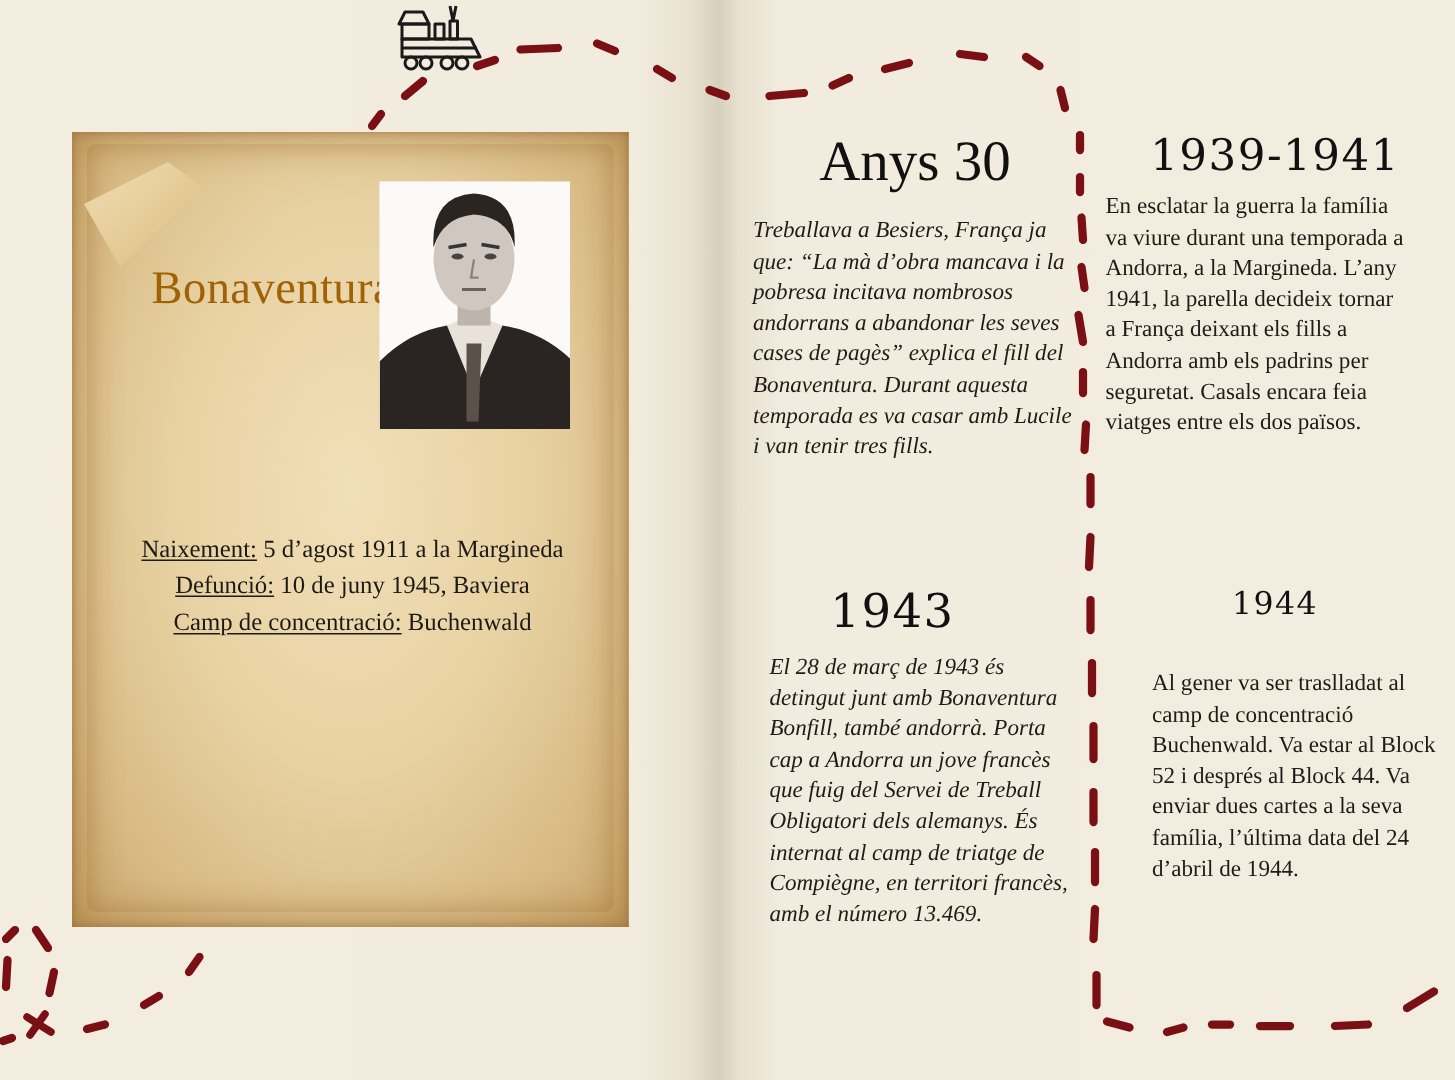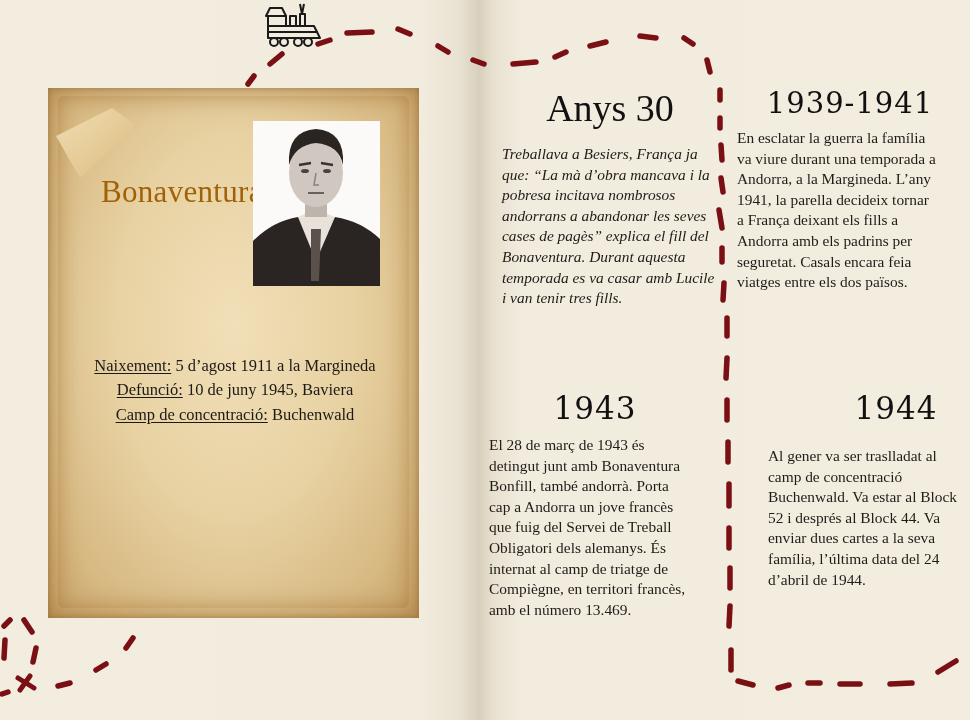--- a/index.html
+++ b/index.html
@@ -56,24 +56,24 @@
 
   
   .col { position:absolute; font-size:15.4px; line-height:20.6px; color:#1f1b17; }
   .heading {
     position:absolute; text-align:center; color:#121010;
     font-family:"DejaVu Serif", serif;
   }
   .h-anys { left:520px; top:86px; width:180px; font-size:38px; font-family:"Liberation Serif", serif; }
   .h-1943 { left:530px; top:390px; width:130px; font-size:31px; letter-spacing:1px; }
   .h-3941 { left:750px; top:86px; width:200px; font-size:29px; letter-spacing:1px; }
-  .h-1944 { left:836px; top:390px; width:120px; font-size:31px; letter-spacing:1px; }
+  .h-1944 { left:790px; top:390px; width:120px; font-size:21px; letter-spacing:1px; }
 
   .c-anys { left:502px; top:144px; width:220px;font-style:italic; }
-  .c-1943 { left:489px; top:435px; width:205px; }
+  .c-1943 { left:513px; top:435px; width:205px;font-style:italic; }
   .c-3941 { left:737px; top:128px; width:200px; }
   .c-1944 { left:768px; top:435px; width:200px;margin-top:11px; }
 
   .train { position:absolute; left:260px; top:2px; width:72px; height:48px; }
 </style>
 </head>
 <body>
 
 <div class="page-left"></div>
 <div class="page-right"></div>

